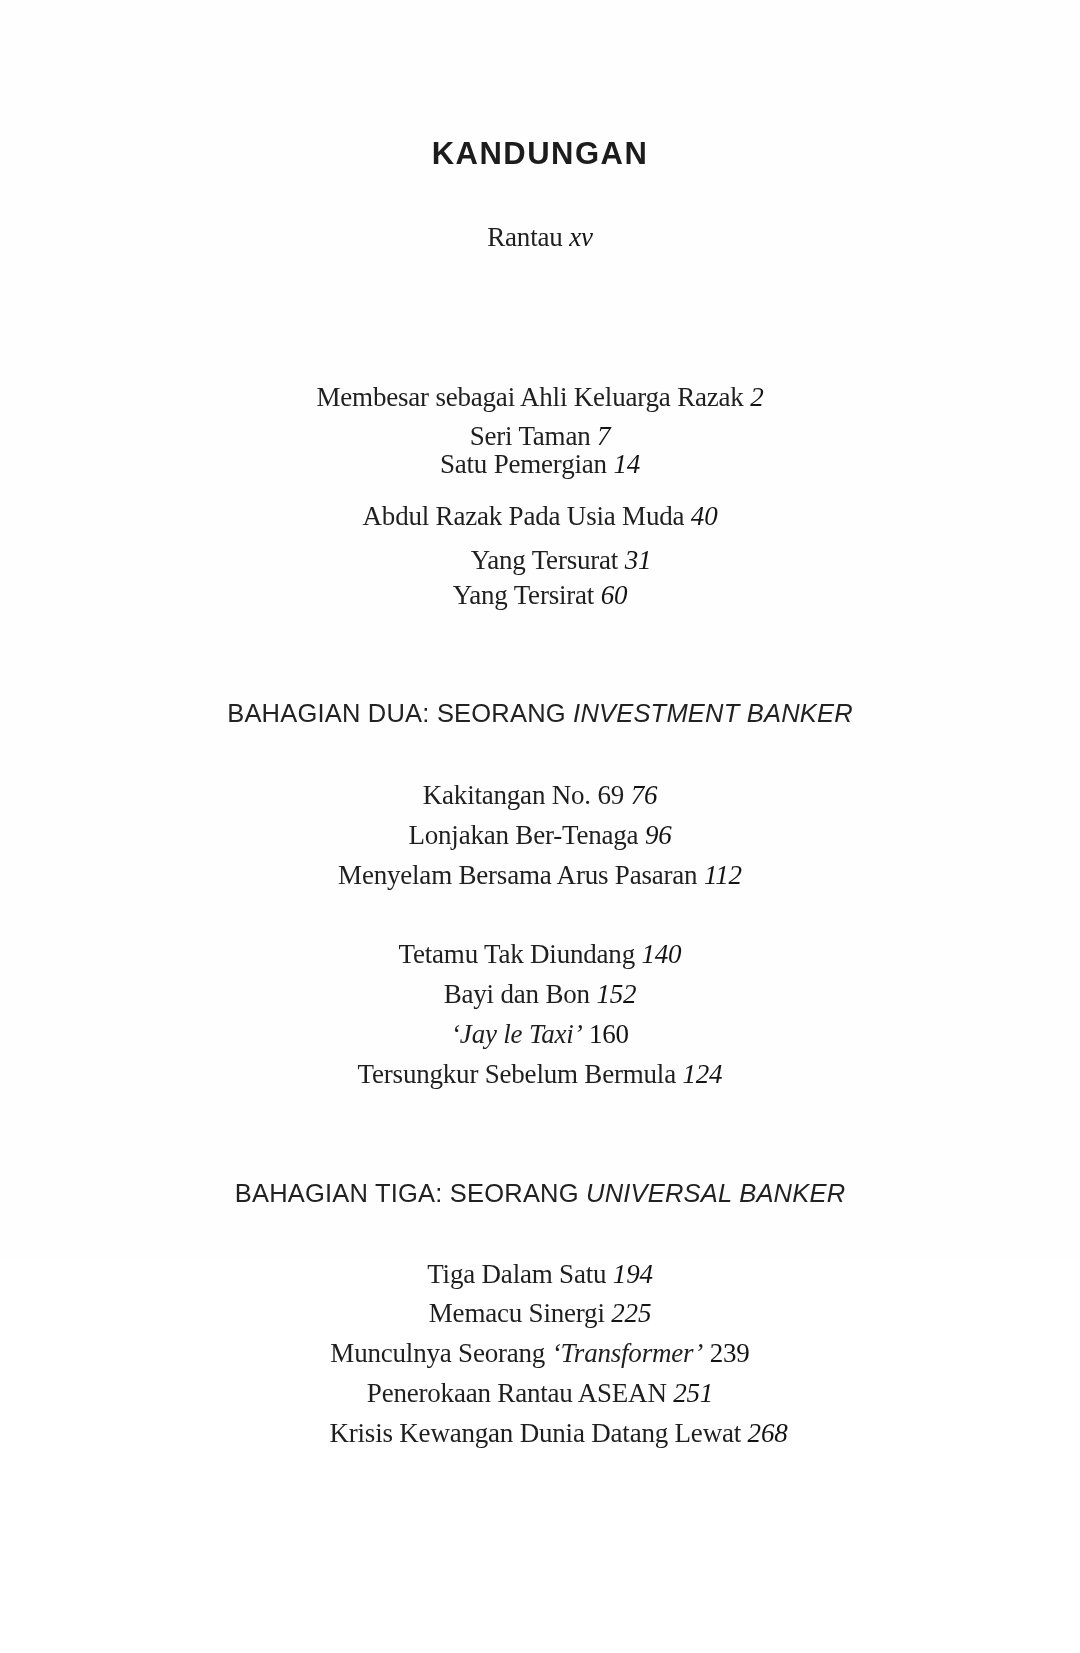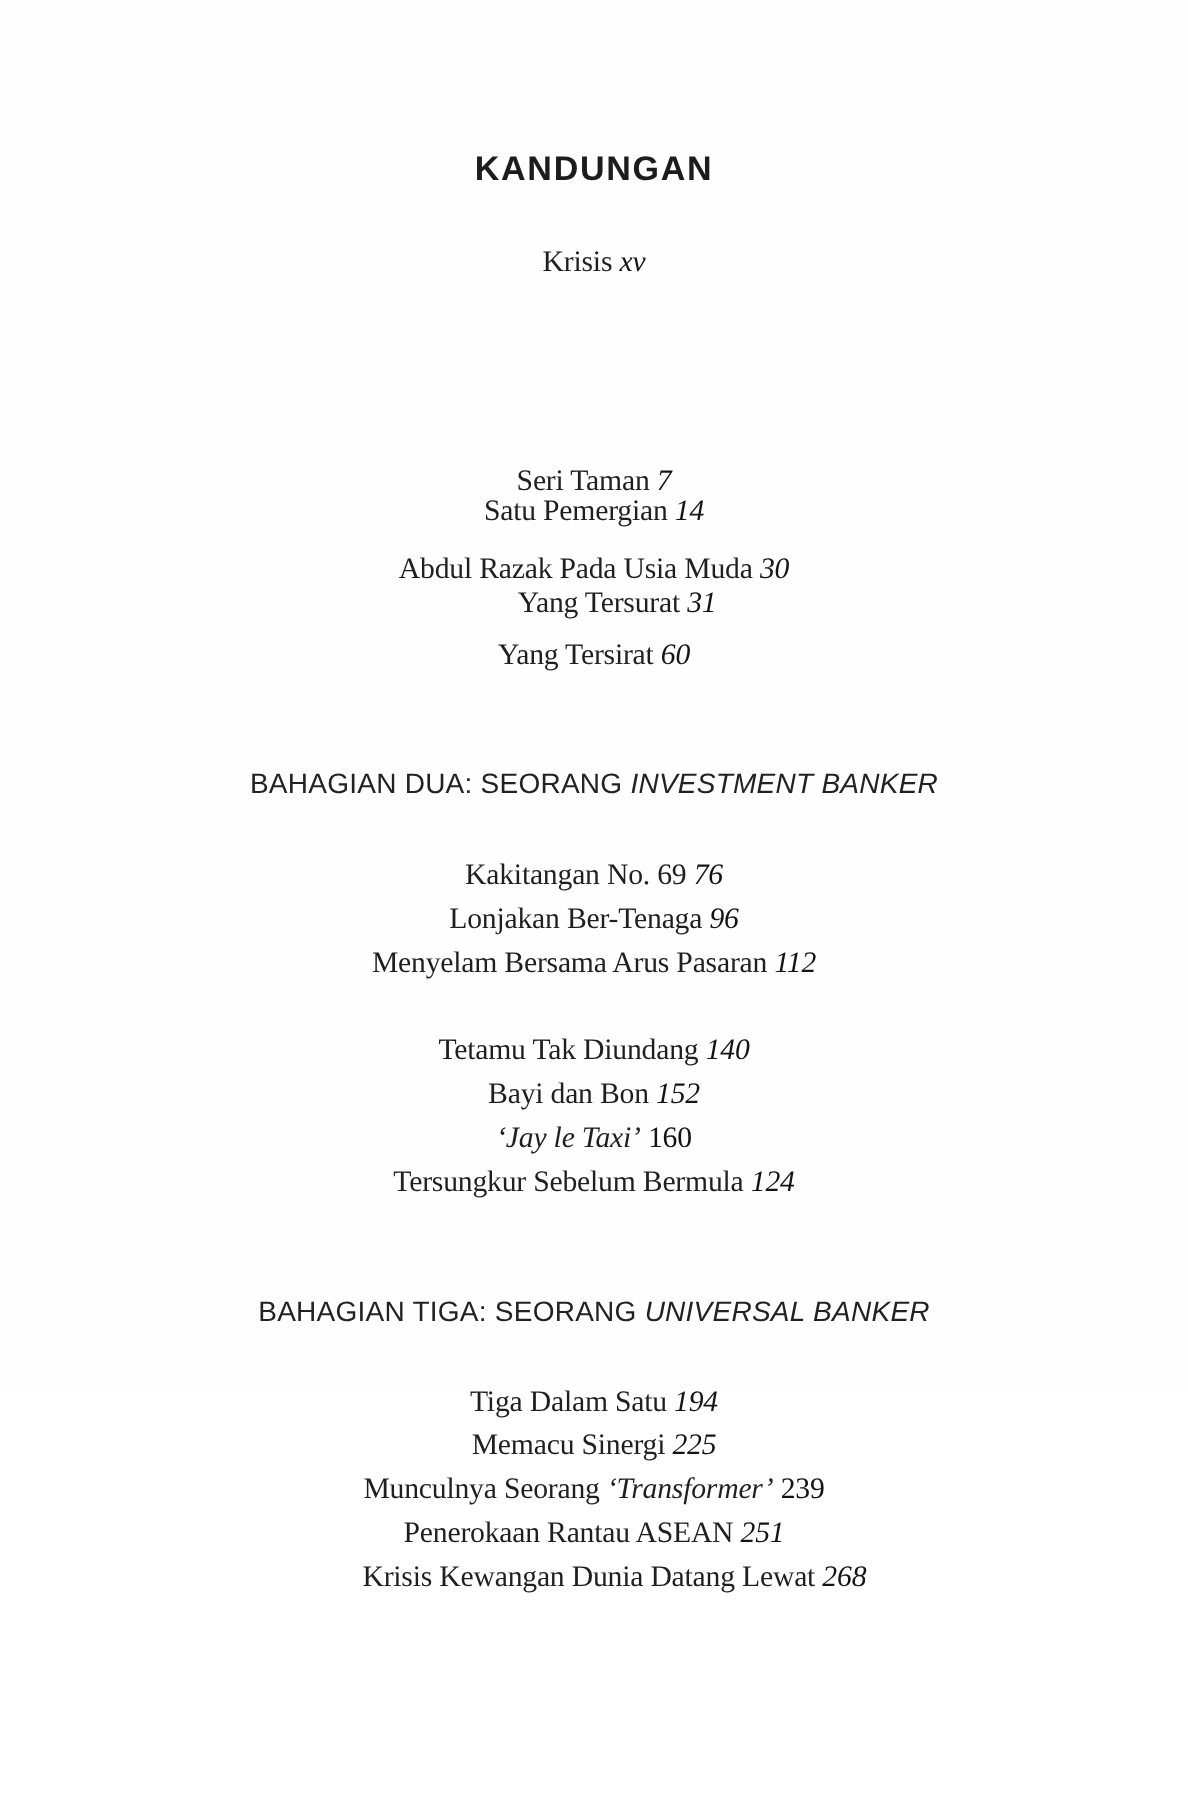--- a/index.html
+++ b/index.html
@@ -63,38 +63,42 @@
   .em { font-style: italic; }
 </style>
 </head>
 <body>
 
 <div class="page">
 
   <div class="title">KANDUNGAN</div>
 
   <div class="line serif" style="top:217px;">
-    <span>Krisis</span>
+    <span>Rantau</span>
     <span class="pg">xv</span>
   </div>
 
 
+  <div class="line serif" style="top:377px;">
+    <span>Membesar sebagai Ahli Keluarga Razak</span>
+    <span class="pg">2</span>
+  </div>
   <div class="line serif" style="top:416px;">
     <span>Seri Taman</span>
     <span class="pg">7</span>
   </div>
   <div class="line serif" style="top:444px;">
     <span>Satu Pemergian</span>
     <span class="pg">14</span>
   </div>
   <div class="line serif" style="top:496px;">
     <span>Abdul Razak Pada Usia Muda</span>
-    <span class="pg">30</span>
+    <span class="pg">40</span>
   </div>
-  <div class="line serif" style="top:527px;padding-left:42px;">
+  <div class="line serif" style="top:540px;padding-left:42px;">
     <span>Yang Tersurat</span>
     <span class="pg">31</span>
   </div>
   <div class="line serif" style="top:575px;">
     <span>Yang Tersirat</span>
     <span class="pg">60</span>
   </div>
 
   <div class="line section" style="top:693px;">
     <span>BAHAGIAN DUA: SEORANG </span><span class="it">INVESTMENT BANKER</span>

